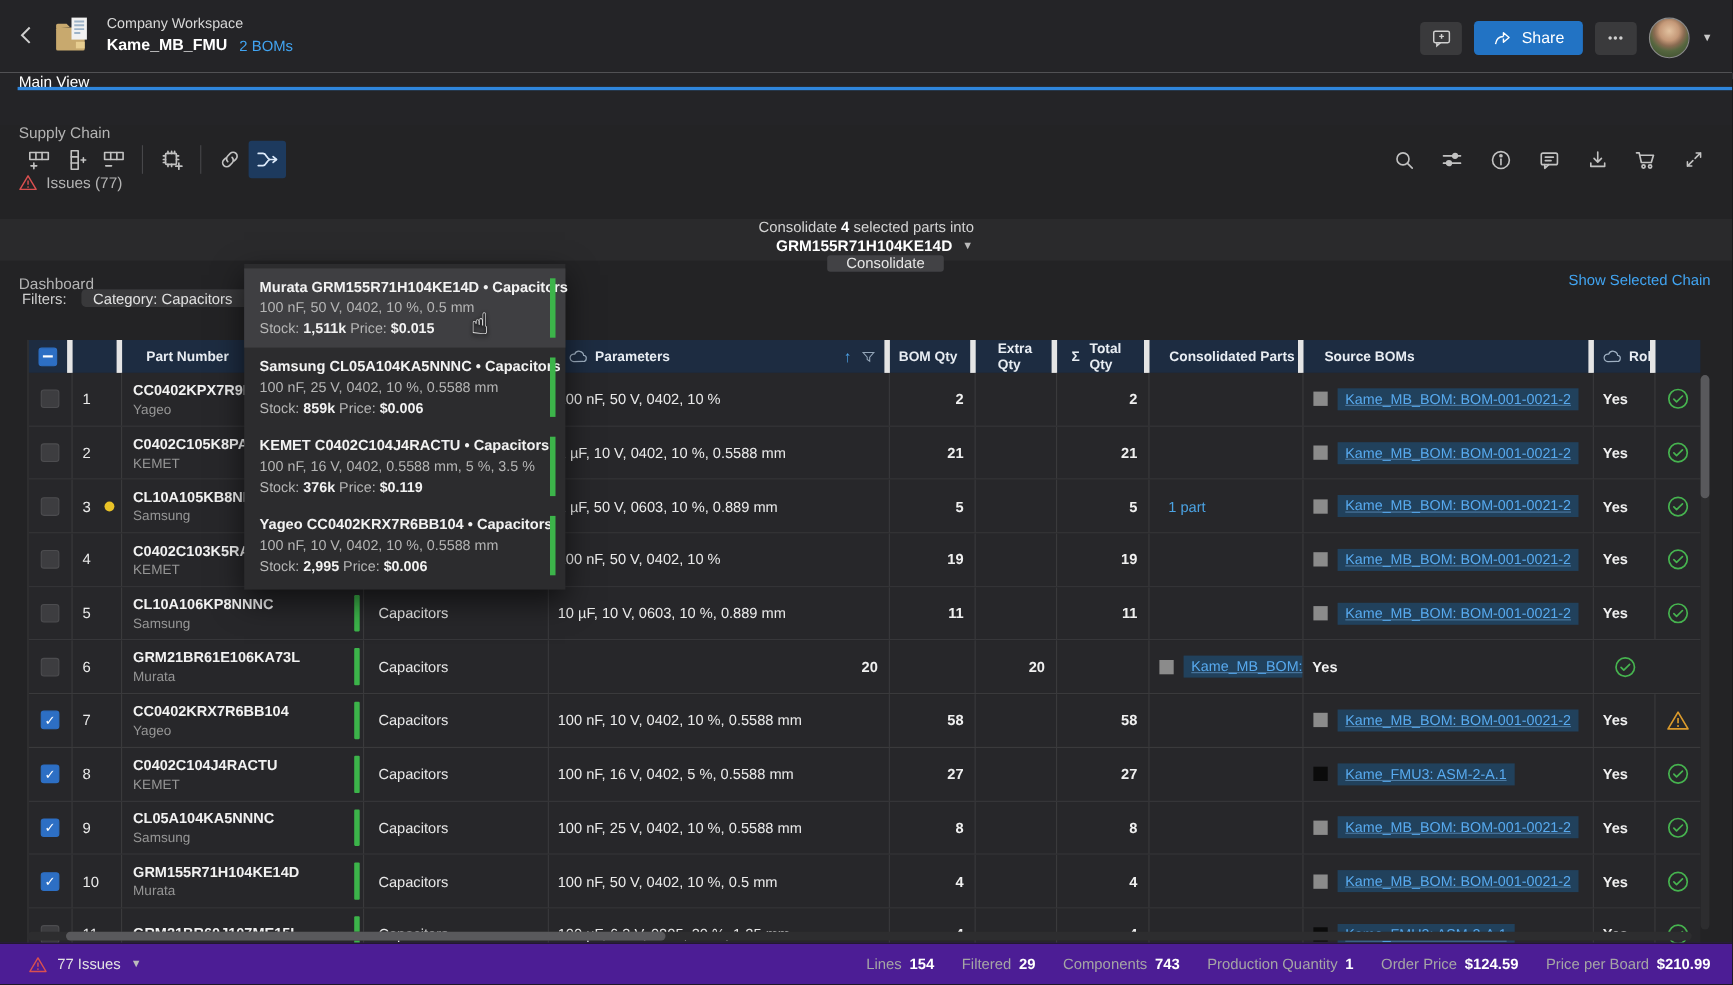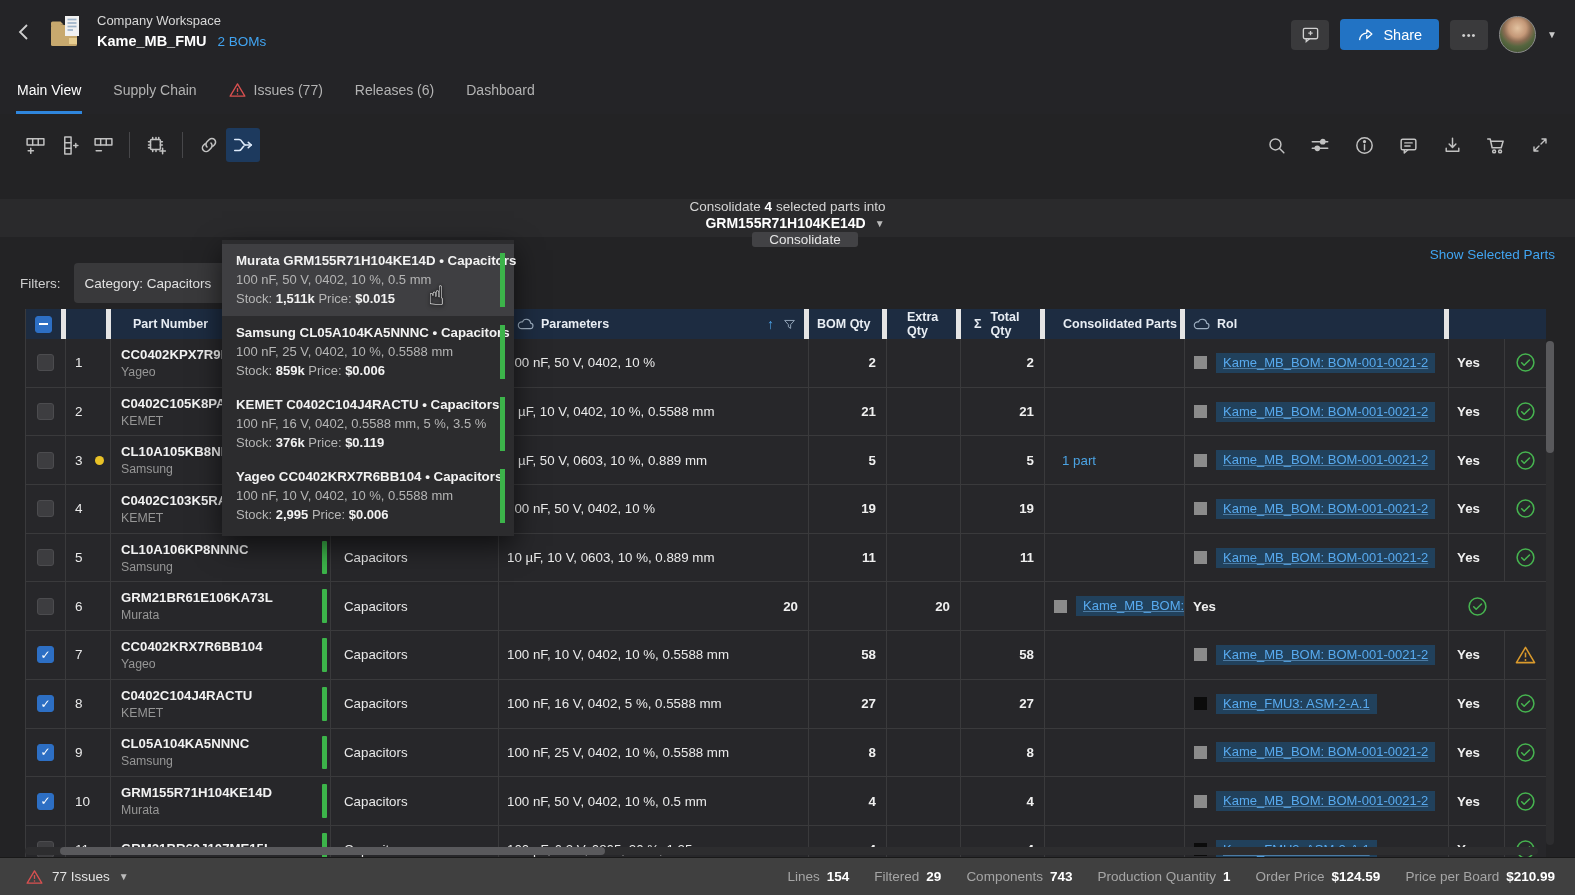--- a/index.html
+++ b/index.html
@@ -20,21 +20,21 @@
   .boms{color:#41a4f1;margin-left:11px;font-size:13.5px;}
   .h-actions{position:absolute;right:18px;top:16px;display:flex;align-items:center;gap:11px;}
   .hbtn{height:30px;min-width:38px;background:#3a3a3c;border:none;border-radius:4px;
         display:flex;align-items:center;justify-content:center;color:#cfcfcf;}
   .share{background:#2273c4;color:#fff;font-size:14.5px;gap:9px;padding:0 17px;height:31px;display:flex;align-items:center;border:none;border-radius:4px;}
   .avatar{width:35px;height:35px;border-radius:50%;border:1px solid #8a8a8a;
           background:radial-gradient(circle at 50% 32%,#e2c2a0 0%,#c49878 30%,#8a6b52 46%,#55663f 62%,#39492c 100%);}
   .caret{color:#c9c9c9;font-size:10px;}
 
   
-  .tabs{position:absolute;top:66px;left:0;right:0;height:48px;display:flex;align-items:stretch;padding-left:16px;gap:30px;background:#242427;}
+  .tabs{position:absolute;top:66px;left:0;right:0;height:48px;display:flex;align-items:stretch;padding-left:16px;gap:30px;background:#242427;flex-direction:column;}
   .tab{display:flex;align-items:center;gap:8px;color:#b3b3b3;font-size:14px;background:none;border:none;position:relative;padding:0 1px;}
   .tab.active{color:#fff;}
   .tab.active::after{content:"";position:absolute;left:0;right:0;bottom:0;height:3px;background:#2f86dd;}
 
   
   .toolbar{position:absolute;top:114px;left:0;right:0;height:62px;display:flex;align-items:center;padding:0 18px;}
   .tbtn{width:34px;height:34px;display:flex;align-items:center;justify-content:center;border-radius:3px;background:none;border:none;color:#c2c2c2;}
   .tbtn.active{background:#1d3a5e;color:#ddeafa;}
   .tdivider{width:1px;height:26px;background:#47474a;margin:0 9px;}
   .toolbar-right{margin-left:auto;display:flex;gap:10px;align-items:center;}
@@ -43,21 +43,21 @@
   .consolidate{position:absolute;top:199px;left:0;right:0;height:38px;background:#2a2a2c;
                display:flex;align-items:center;padding:0 20px;font-size:13.5px;color:#d4d4d4;flex-direction:column;}
   .cb-strong{font-weight:bold;color:#fff;}
   .cb-part{font-weight:bold;color:#fff;margin-left:15px;font-size:14px;display:flex;align-items:center;gap:9px;background:none;border:none;}
   .cb-part .caret{font-size:10px;color:#bbb;}
   .cb-btn{margin-left:35px;background:#424245;color:#e6e6e6;border:none;border-radius:3px;height:28px;padding:0 17px;font-size:13.5px;}
   .cb-link{margin-left:auto;color:#41a4f1;font-size:13.5px;}
 
   
   .filters{position:absolute;top:263px;left:20px;display:flex;align-items:center;gap:13px;font-size:13.5px;color:#cfcfcf;}
-  .chip{background:#39393b;border-radius:4px;height:16px;display:flex;align-items:center;gap:24px;padding:12px 11px;color:#e2e2e2;}
+  .chip{background:#39393b;border-radius:4px;height:16px;display:flex;align-items:center;gap:24px;padding:0 11px;color:#e2e2e2;}
   .chip-x{color:#b8b8b8;font-size:13px;background:none;border:none;padding:0;}
 
   
   .table{position:absolute;left:25px;top:309px;width:1520px;height:549px;overflow:hidden;border-left:1px solid #3a3a3c;}
   .thead,.trow{display:grid;grid-template-columns:40px 45px 220px 168px 310px 78px 74px 84px 140px 264px 56px 41px;}
   .thead{height:30px;background:#1d2c41;color:#e8edf3;font-weight:bold;font-size:12.5px;}
   .th{display:flex;align-items:center;gap:7px;height:100%;border-right:5px solid #e5e5e5;padding-left:8px;overflow:hidden;}
   .th.no-r{border-right:none;}
   .th-part{padding-left:22px;}
   .th-params{position:relative;padding-left:18px;}
@@ -104,21 +104,21 @@
   .hand{position:absolute;left:206px;top:40px;font-size:27px;color:#fff;z-index:3;
         text-shadow:0 0 3px #000,0 2px 4px #000;font-family:"DejaVu Sans",sans-serif;}
 
   
   .hscroll{position:absolute;left:25px;top:847px;width:1513px;height:8px;background:#2d2d2f;border-radius:4px;z-index:5;}
   .hscroll .thumb{position:absolute;left:35px;top:0;width:545px;height:8px;background:#59595c;border-radius:4px;}
   .vscroll{position:absolute;right:21px;top:341px;width:8px;height:504px;background:#2d2d2f;border-radius:4px;z-index:5;}
   .vscroll .thumb{position:absolute;top:0;left:0;width:8px;height:112px;background:#59595c;border-radius:4px;}
 
   
-  .statusbar{position:absolute;bottom:0;left:0;right:0;height:37px;background:#404040;border-top:1px solid #191919;
+  .statusbar{position:absolute;bottom:0;left:0;right:0;height:37px;background:#4c1d95;border-top:1px solid #191919;
              display:flex;align-items:center;padding:0 20px;font-size:13.5px;z-index:6;}
   .issues{display:flex;align-items:center;gap:9px;color:#e3e3e3;background:none;border:none;font-size:13.5px;}
   .issues .caret{font-size:10px;color:#bbb;}
   .stats{margin-left:auto;display:flex;gap:25px;}
   .stat{color:#a5a5a5;display:flex;gap:7px;align-items:center;white-space:nowrap;}
   .stat b{color:#fff;}
 </style>
 </head>
 <body>
 
@@ -304,21 +304,21 @@
     <span>
       <span>Consolidate</span>
       <span class="cb-strong">4</span>
       <span>selected parts into</span>
     </span>
     <button class="cb-part">
       <span>GRM155R71H104KE14D</span>
       <span class="caret">▼</span>
     </button>
     <button class="cb-btn">Consolidate</button>
-    <a class="cb-link">Show Selected Parts</a>
+    <a class="cb-link">Show Selected Chain</a>
   </div>
 
   <div class="filters">
     <span>Filters:</span>
     <span id="filter-chips" style="display:flex;gap:10px;">
         <span class="chip">
           <span>Category: Capacitors</span>
           <button class="chip-x">✕</button>
         </span>
       </span>
@@ -346,20 +346,21 @@
             </svg>
         </span>
       </div>
       <div class="th">BOM Qty</div>
       <div class="th" style="padding-left:20px;">Extra Qty</div>
       <div class="th" style="padding-left:13px;gap:9px;">
         <span>Σ</span>
         <span>Total Qty</span>
       </div>
       <div class="th th-con">Consolidated Parts</div>
+      <div class="th th-src">Source BOMs</div>
       <div class="th" style="gap:7px;">
         <span>
           <svg width="17" height="12" viewBox="0 0 20 14">
               <path d="M5.5 12.5 a4 4 0 1 1 .9-7.9 5 5 0 0 1 9.6 1.4 3.2 3.2 0 0 1 -.9 6.4 z" fill="none" stroke="#9fb0c2" stroke-width="1.3"></path>
             </svg>
         </span>
         <span>Rol</span>
       </div>
       <div class="th no-r"></div>
     </div>

